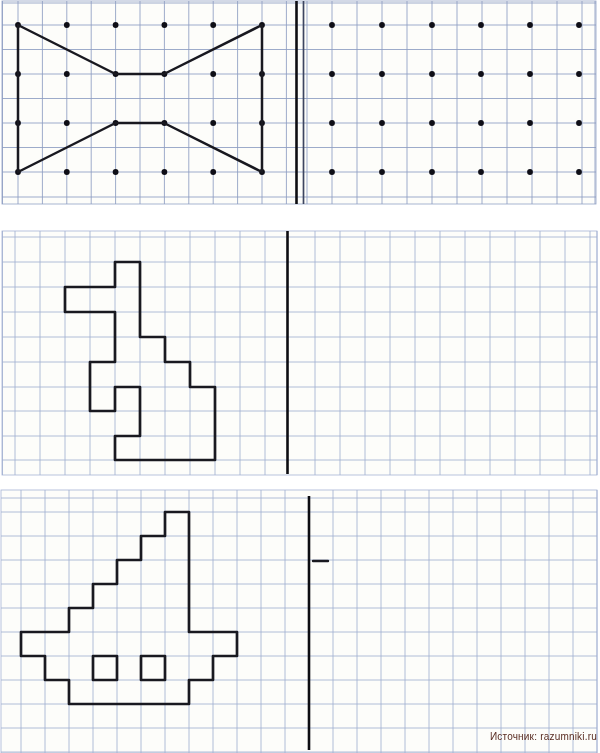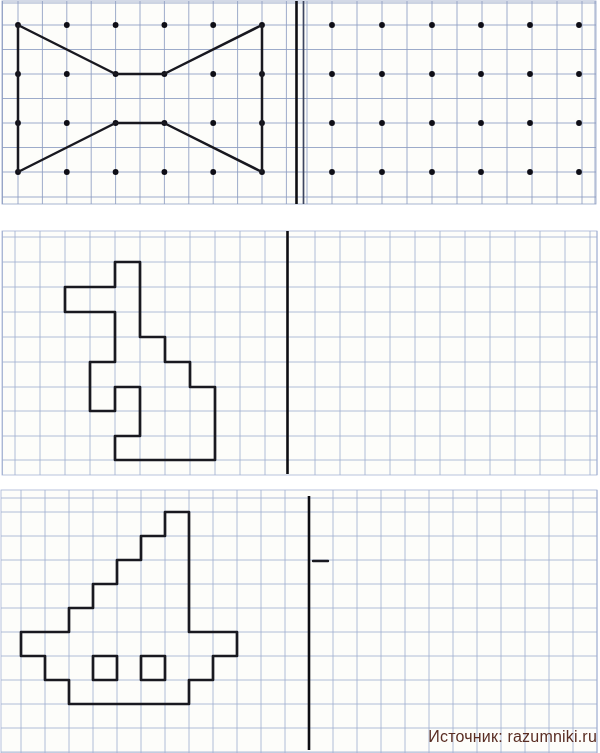--- a/index.html
+++ b/index.html
@@ -2,21 +2,21 @@
 <html><head>
 <meta charset="utf-8">
 <style>
   html,body{margin:0;padding:0;background:#ffffff;}
   .page{
     position:relative;width:600px;height:753px;background:#ffffff;
     font-family:"Liberation Sans",sans-serif;overflow:hidden;
   }
   .page svg{position:absolute;left:0;top:0;}
   .credit{
-    position:absolute;right:3px;top:728px;font-size:16px;line-height:18px;
+    position:absolute;right:3px;top:728px;font-size:10px;line-height:18px;
     letter-spacing:0.2px;white-space:nowrap;
   }
 </style>
 </head>
 <body>
 
 <div class="page" style="background: rgb(255, 255, 255);">
   <svg id="canvas" width="600" height="753" viewBox="0 0 600 753">
       <g>
         <rect x="2" y="1" width="594" height="203" fill="#fdfdfa" stroke="#8d9dc2" stroke-width="0.8" opacity="0.95"></rect>

